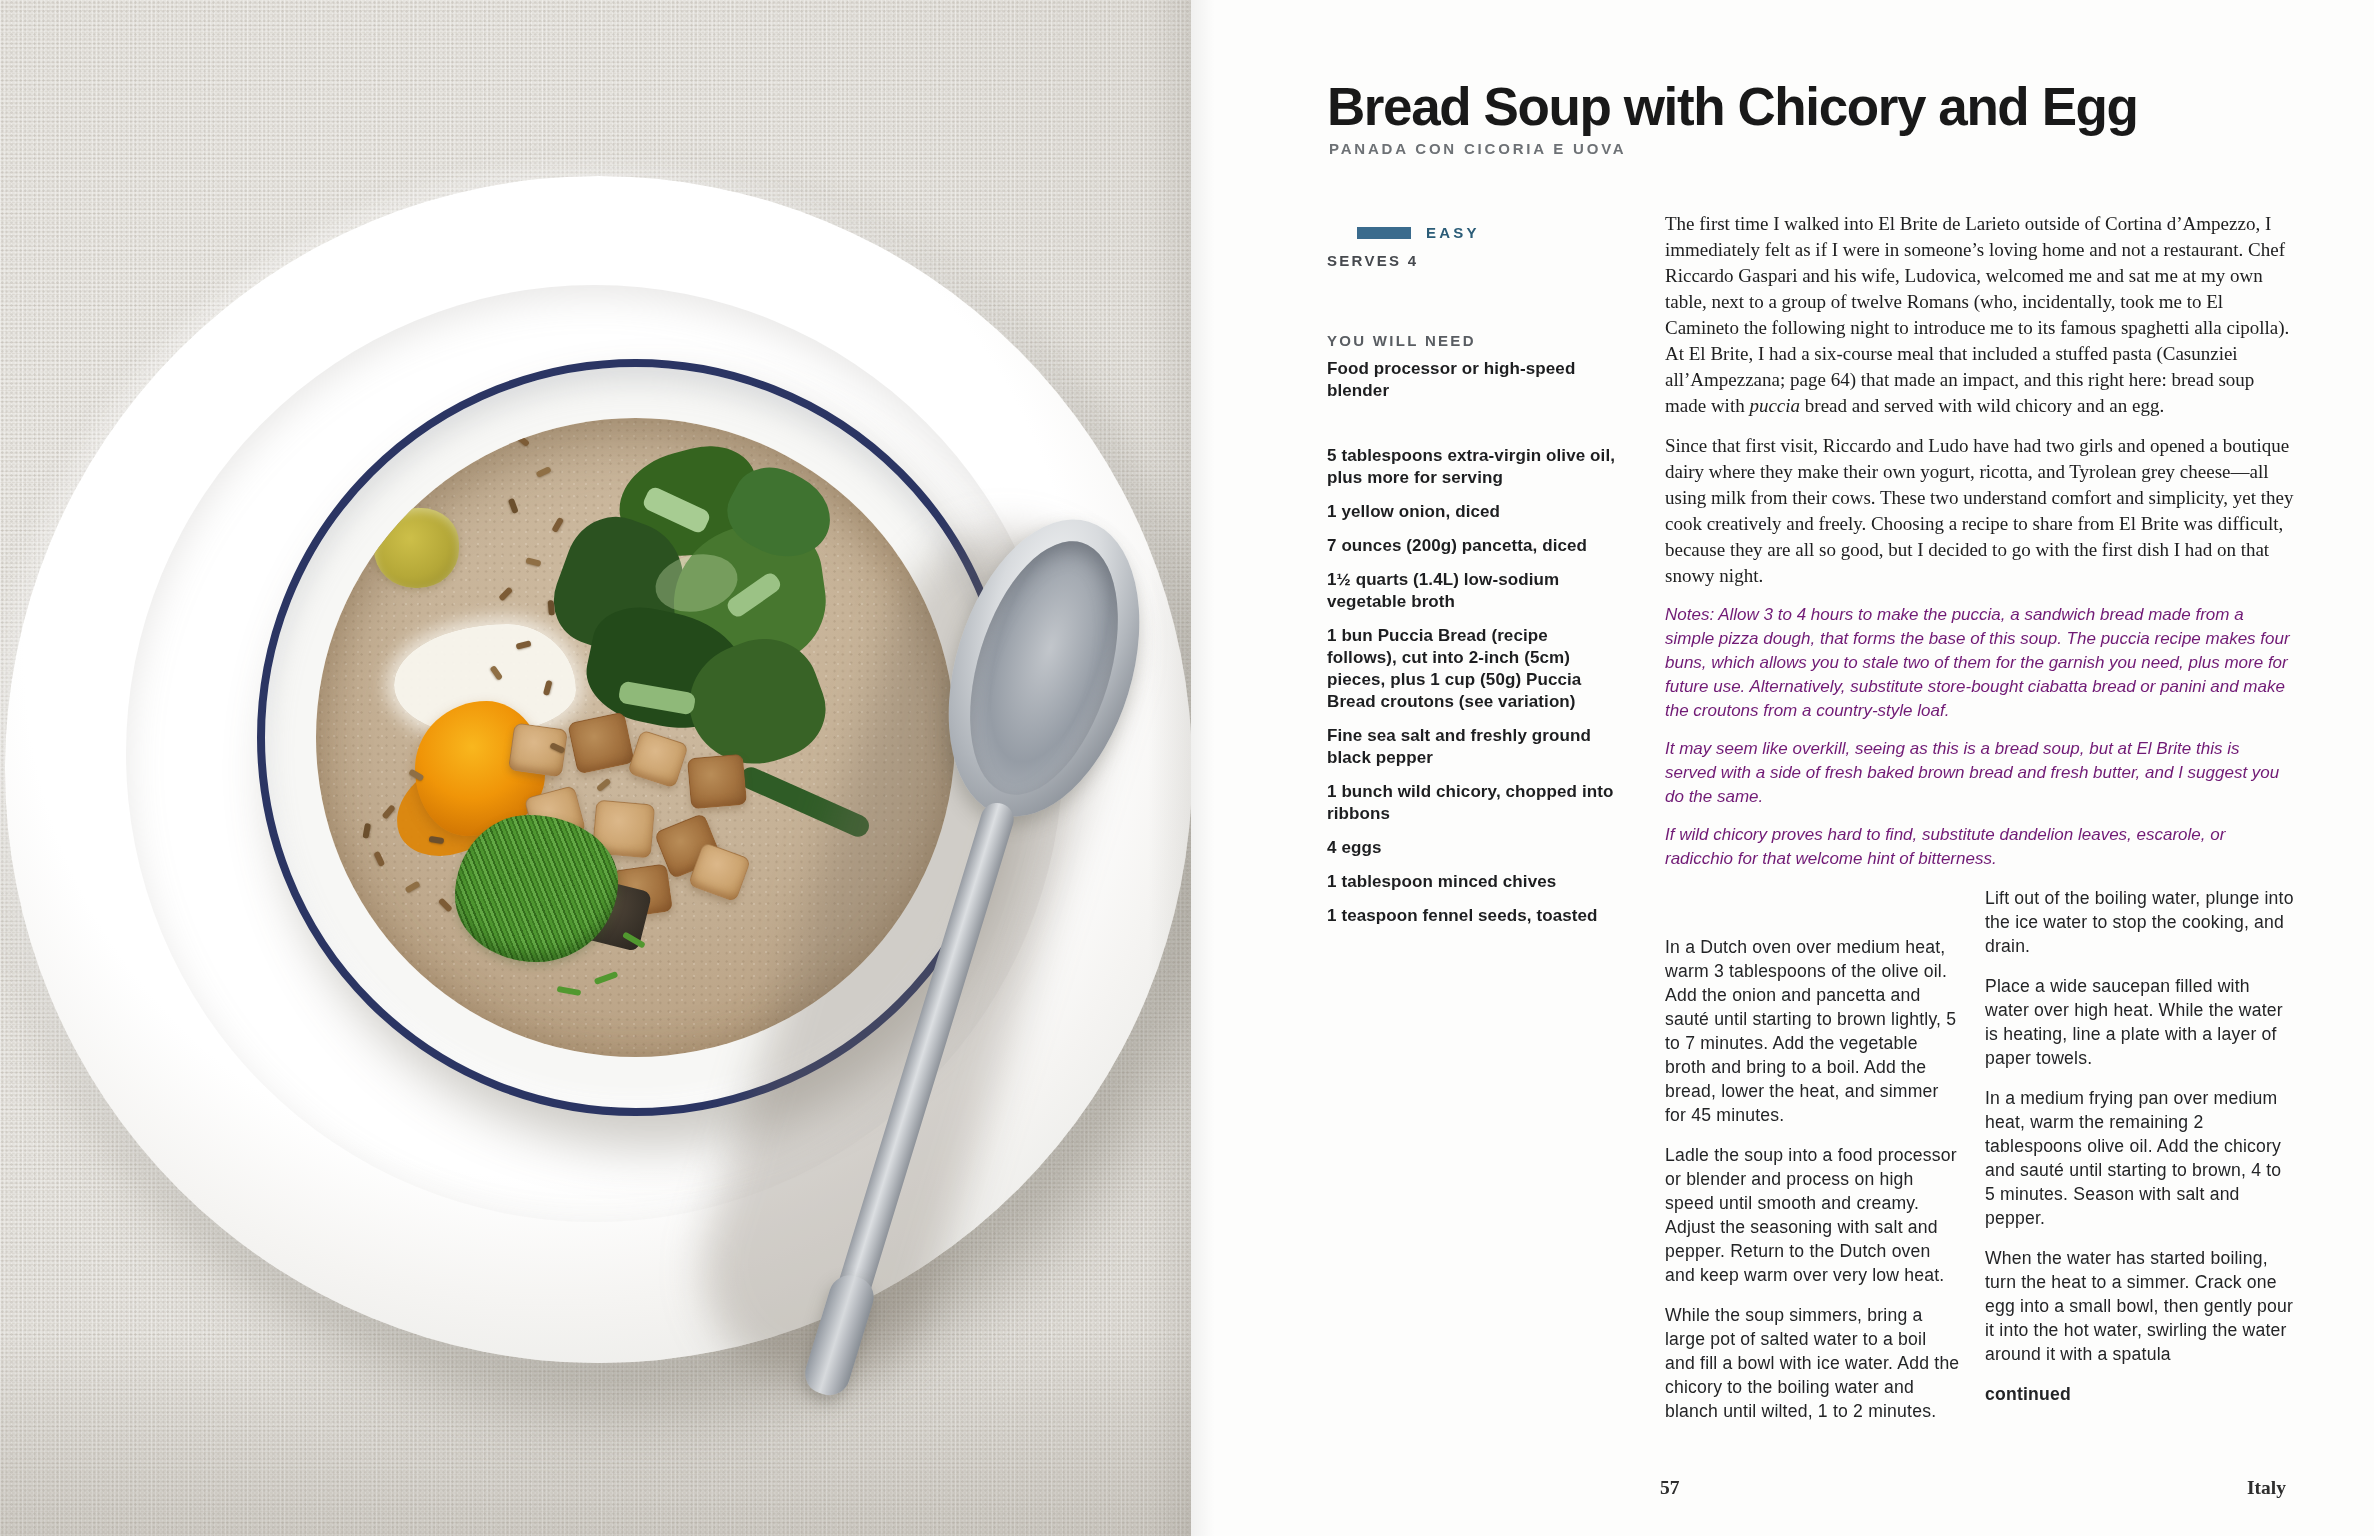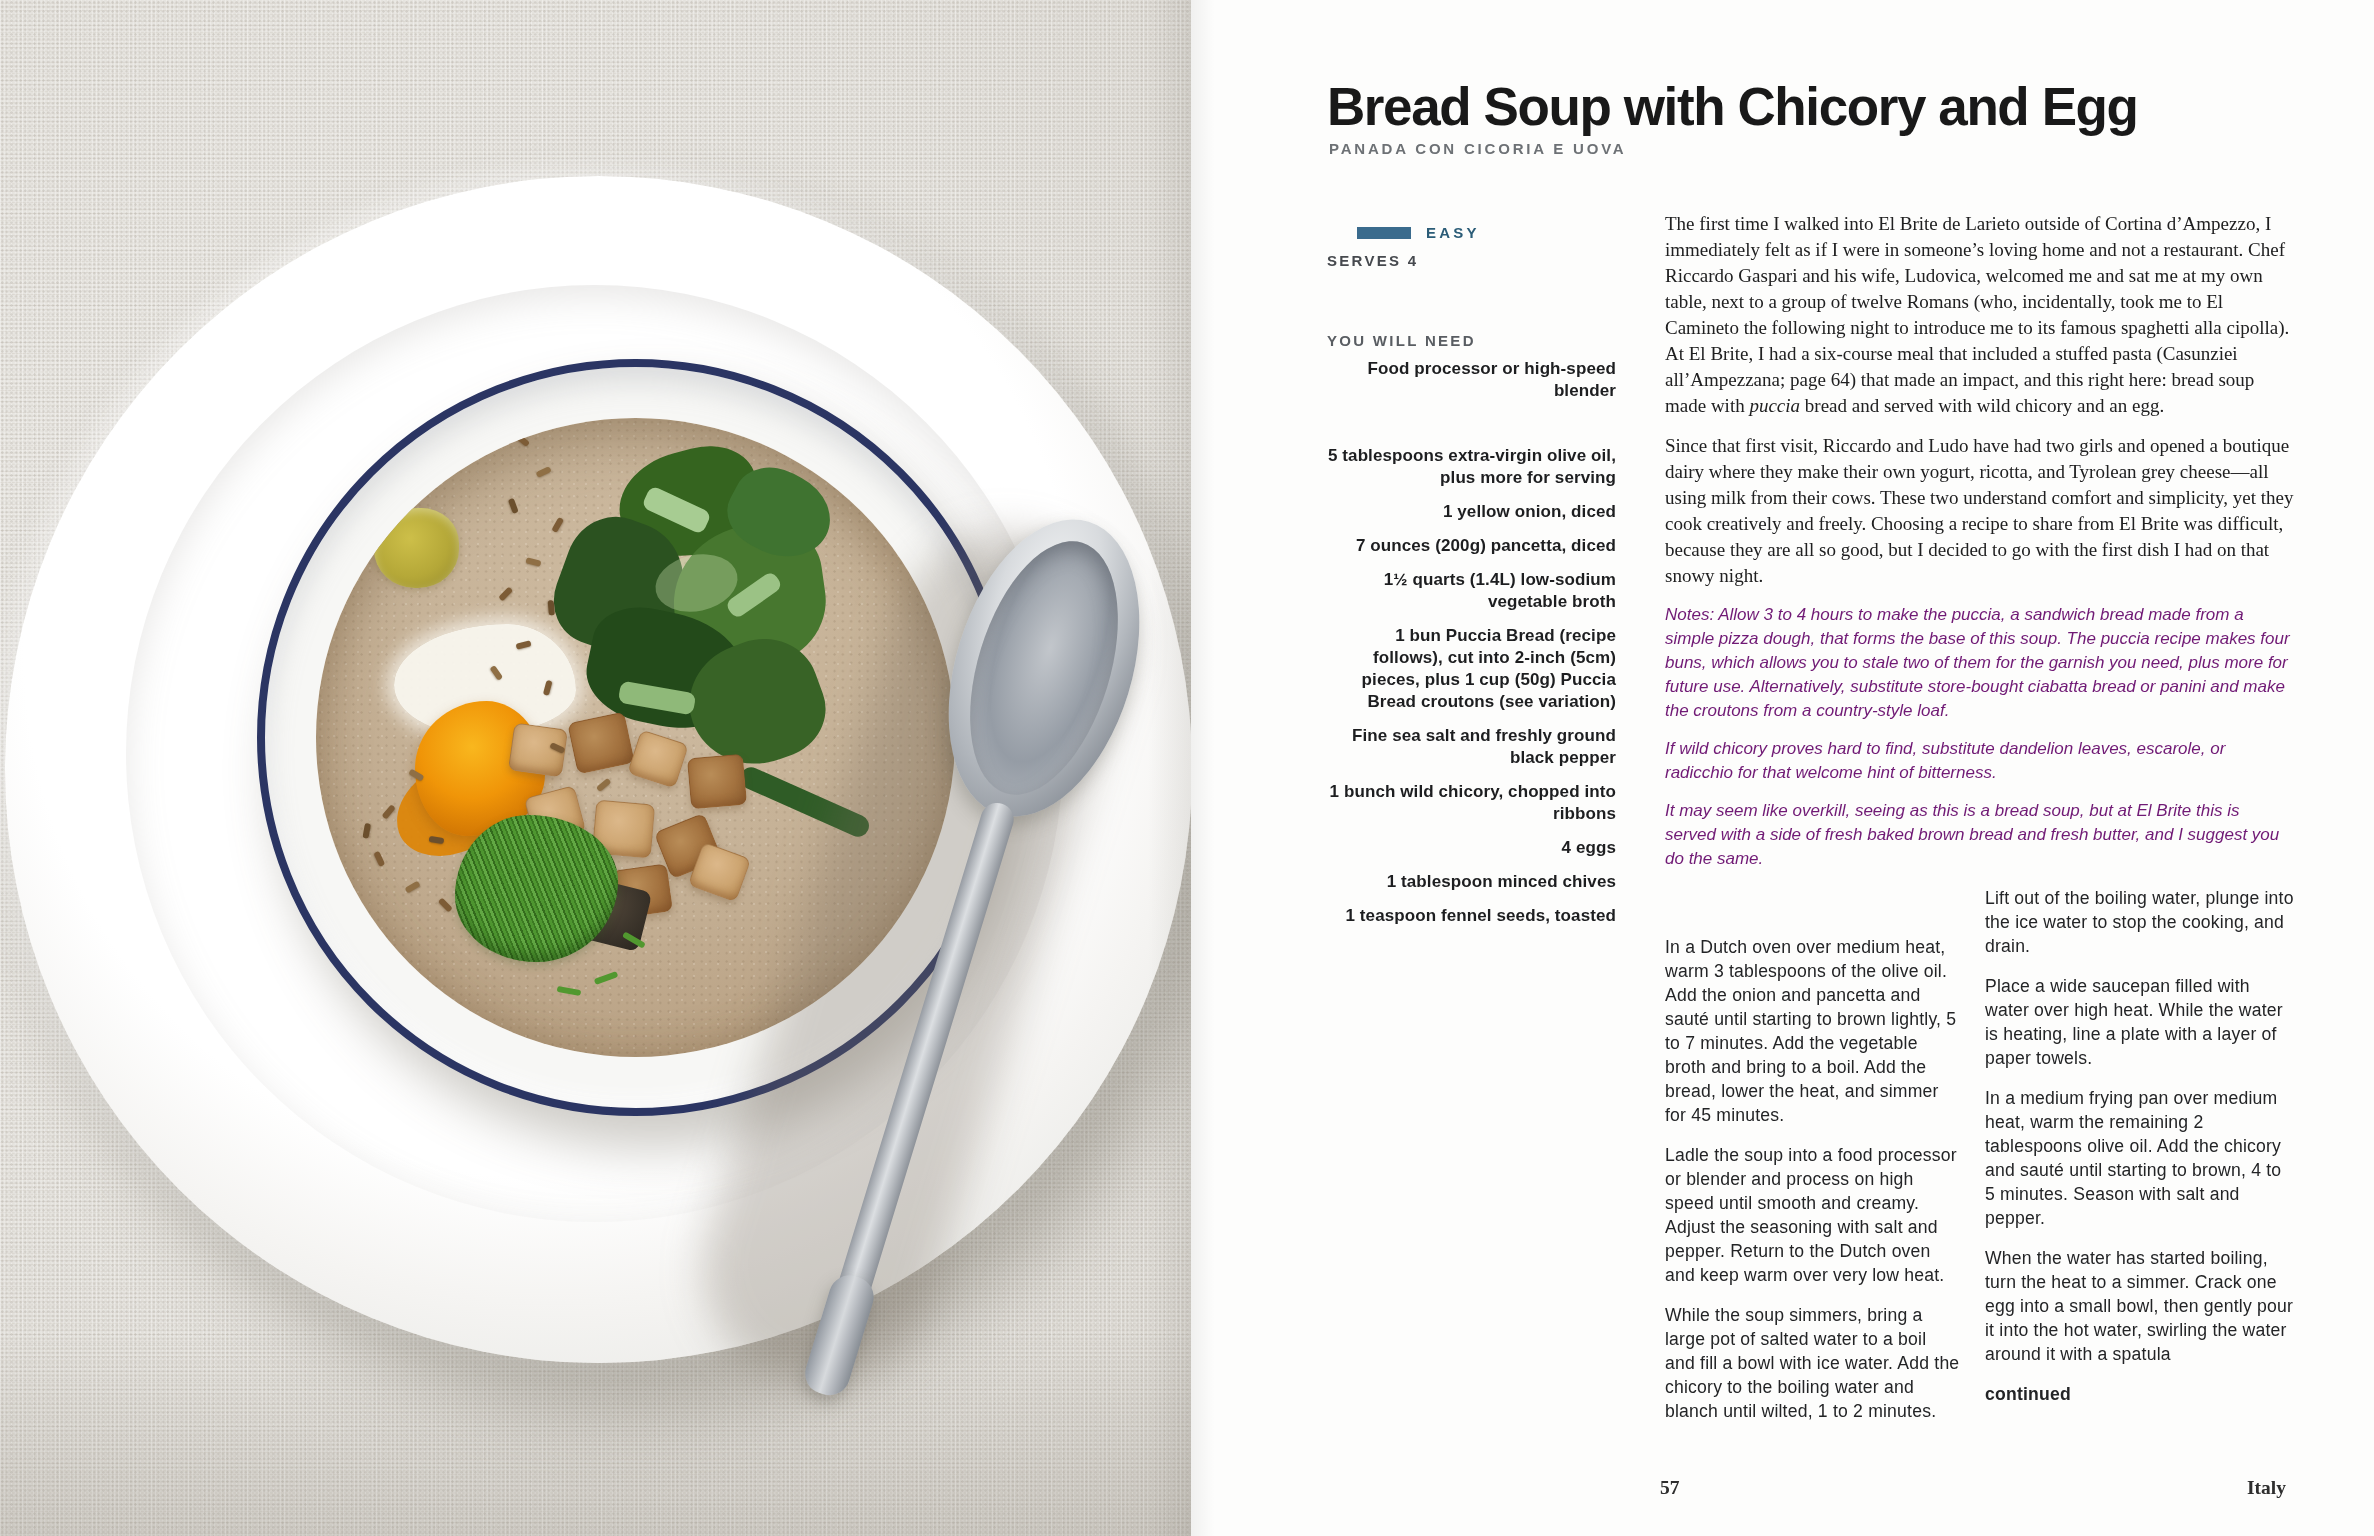--- a/index.html
+++ b/index.html
@@ -134,21 +134,21 @@
     font-size:15px; font-weight:700; letter-spacing:2.8px; color:#6d7175; }
 
   .difficulty-row { position:absolute; left:136px; top:224px; display:flex; align-items:center;padding-left:30px; }
   .difficulty-bar { width:54px; height:12px; background:#3a6b8d; margin-right:15px; }
   .difficulty-label { font-size:15px; font-weight:700; letter-spacing:3.2px; color:#2b5c77; }
   .serves { position:absolute; left:136px; top:252px; font-size:15px; font-weight:700; letter-spacing:2.3px; color:#46494e; }
   .need-heading { position:absolute; left:136px; top:332px; font-size:15px; font-weight:700; letter-spacing:2.3px; color:#595d62; }
 
   .ingredients { position:absolute; left:136px; top:358px; width:289px; margin:0; padding:0; list-style:none;
     font-size:17px; font-weight:700; line-height:22px; color:#1d1e20; letter-spacing:0.1px; }
-  .ingredients li { margin-bottom:12px;text-align:right; }
+  .ingredients li { margin-bottom:12px; }
   .ingredients li.equipment { margin-bottom:43px; }
 
   .intro { position:absolute; left:474px; top:211px; width:629px;
     font-family:"Liberation Serif", serif; font-size:19px; line-height:26px; color:#202021; }
   .intro p { margin:0 0 14px 0; }
   .notes { font-family:"Liberation Sans", sans-serif; font-style:italic;
     font-size:17px; line-height:24px; color:#701a75; }
   .notes p { margin:0 0 14px 0; }
 
   .steps { font-size:17.6px; line-height:24px; color:#232426; letter-spacing:0.2px; }
@@ -271,22 +271,22 @@
       <li>4 eggs</li>
       <li>1 tablespoon minced chives</li>
       <li>1 teaspoon fennel seeds, toasted</li>
     </ul>
 
     <div class="intro">
       <p><span>The first time I walked into El Brite de Larieto outside of Cortina d’Ampezzo, I immediately felt as if I were in someone’s loving home and not a restaurant. Chef Riccardo Gaspari and his wife, Ludovica, welcomed me and sat me at my own table, next to a group of twelve Romans (who, incidentally, took me to El Camineto the following night to introduce me to its famous spaghetti alla cipolla). At El Brite, I had a six-course meal that included a stuffed pasta (Casunziei all’Ampezzana; page 64) that made an impact, and this right here: bread soup made with </span><i>puccia</i><span> bread and served with wild chicory and an egg.</span></p>
       <p>Since that first visit, Riccardo and Ludo have had two girls and opened a boutique dairy where they make their own yogurt, ricotta, and Tyrolean grey cheese—all using milk from their cows. These two understand comfort and simplicity, yet they cook creatively and freely. Choosing a recipe to share from El Brite was difficult, because they are all so good, but I decided to go with the first dish I had on that snowy night.</p>
       <div class="notes">
         <p>Notes: Allow 3 to 4 hours to make the puccia, a sandwich bread made from a simple pizza dough, that forms the base of this soup. The puccia recipe makes four buns, which allows you to stale two of them for the garnish you need, plus more for future use. Alternatively, substitute store-bought ciabatta bread or panini and make the croutons from a country-style loaf.</p>
+        <p>It may seem like overkill, seeing as this is a bread soup, but at El Brite this is served with a side of fresh baked brown bread and fresh butter, and I suggest you do the same.</p>
         <p>If wild chicory proves hard to find, substitute dandelion leaves, escarole, or radicchio for that welcome hint of bitterness.</p>
-        <p>It may seem like overkill, seeing as this is a bread soup, but at El Brite this is served with a side of fresh baked brown bread and fresh butter, and I suggest you do the same.</p>
       </div>
     </div>
 
     <div class="steps steps-left">
       <p>In a Dutch oven over medium heat, warm 3 tablespoons of the olive oil. Add the onion and pancetta and sauté until starting to brown lightly, 5 to 7 minutes. Add the vegetable broth and bring to a boil. Add the bread, lower the heat, and simmer for 45 minutes.</p>
       <p>Ladle the soup into a food processor or blender and process on high speed until smooth and creamy. Adjust the seasoning with salt and pepper. Return to the Dutch oven and keep warm over very low heat.</p>
       <p>While the soup simmers, bring a large pot of salted water to a boil and fill a bowl with ice water. Add the chicory to the boiling water and blanch until wilted, 1 to 2 minutes.</p>
     </div>
 
     <div class="steps steps-right">

